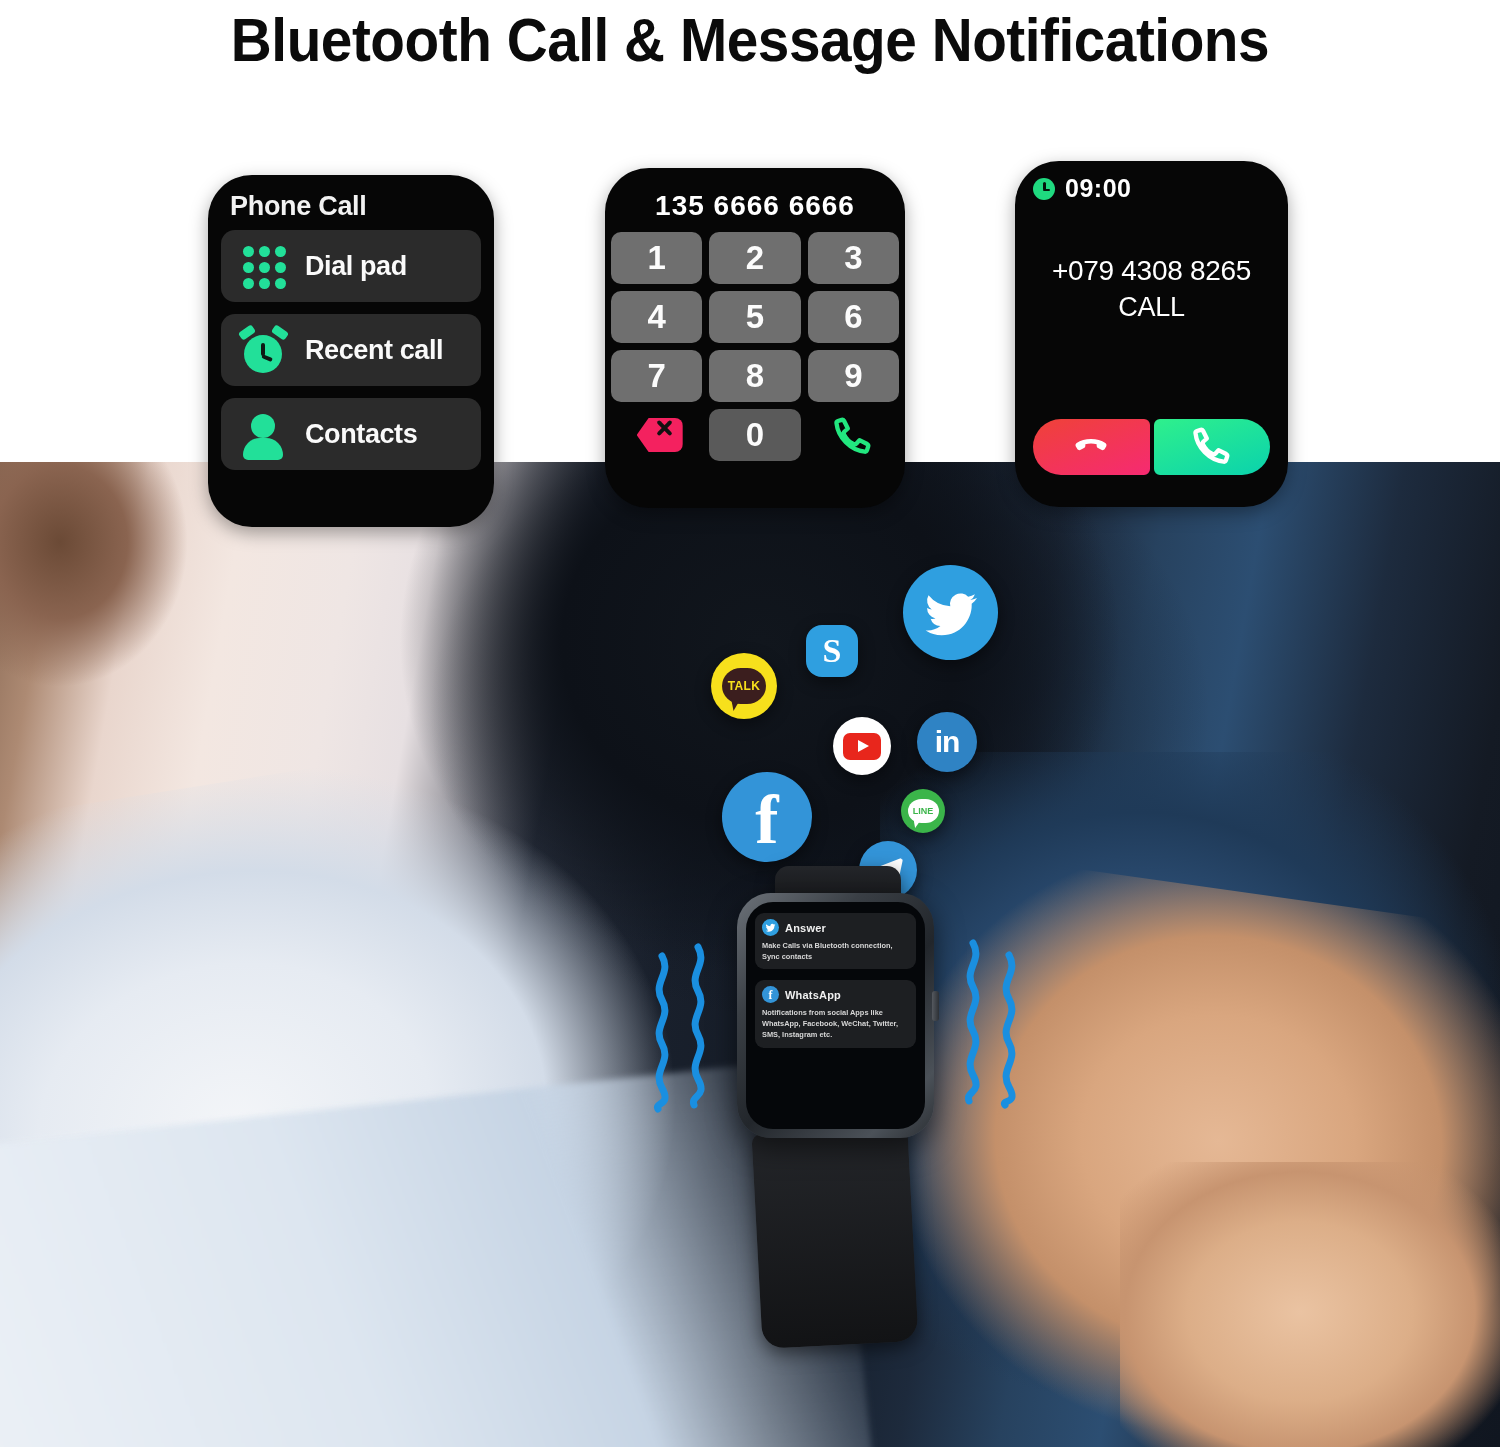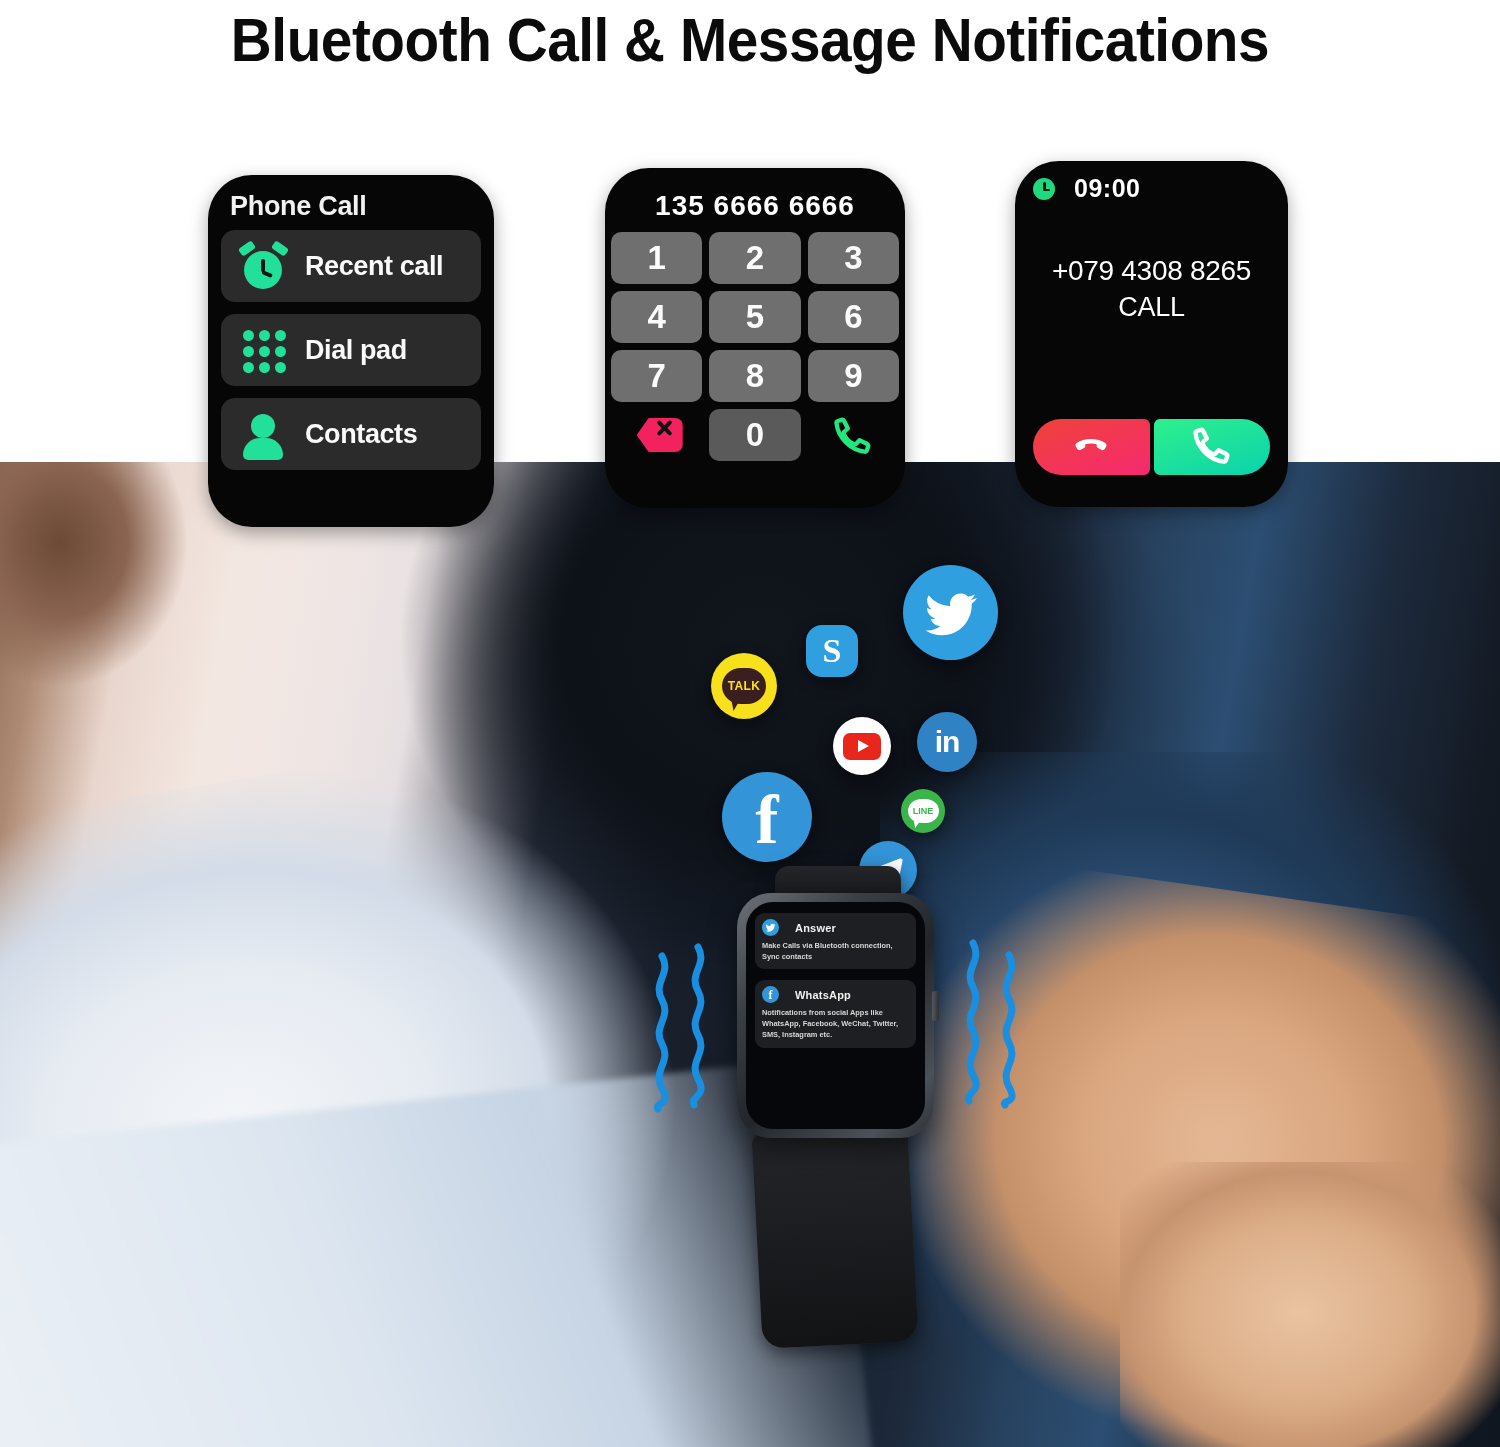--- a/index.html
+++ b/index.html
@@ -157,21 +157,21 @@
   }
   .k-back .x1,.k-back .x2{
     position:absolute; left:24px; top:8px; width:19px; height:4px;
     background:#111; border-radius:2px;
   }
   .k-back .x1{ transform:rotate(45deg); } .k-back .x2{ transform:rotate(-45deg); }
   
   .k-call svg { width:40px; height:40px; display:block; }
 
   
-  .ic-status { display:flex; align-items:center; gap:19px; padding:13px 0 0 18px; }
+  .ic-status { display:flex; align-items:center; gap:10px; padding:13px 0 0 18px; }
   .ic-status .clockdot{
     width:22px; height:22px; border-radius:50%; background:#1fd97f; position:relative;
   }
   .ic-status .clockdot::after{
     content:""; position:absolute; left:10px; top:4px; width:2.6px; height:8px;
     background:#05140c; border-radius:2px;
   }
   .ic-status .clockdot::before{
     content:""; position:absolute; left:10px; top:11px; width:7px; height:2.6px;
     background:#05140c; border-radius:2px;
@@ -211,21 +211,21 @@
     border-radius:34px;
     background:linear-gradient(135deg,#6d737a 0%,#3a3f45 28%,#22262b 55%,#4b5158 85%,#2b2f34 100%);
     box-shadow: 0 10px 28px rgba(0,0,0,0.55);
     padding:9px;
   }
   #wrist-watch .screen {
     width:100%; height:100%; border-radius:27px; background:#05070a;
     padding:11px 9px; overflow:hidden;
   }
   .ncard { background:#1d1f22; border-radius:9px; padding:6px 7px 7px 7px; margin-bottom:11px; }
-  .ncard .hd { display:flex; align-items:center; gap:16px; }
+  .ncard .hd { display:flex; align-items:center; gap:6px; }
   .ncard .hd .av { width:17px; height:17px; border-radius:50%; flex:0 0 17px;
                    display:flex; align-items:center; justify-content:center; }
   .ncard .hd .nm { color:#f0f0f0; font-size:11px; font-weight:700; letter-spacing:0.2px; }
   .ncard .bd { color:#d6d6d6; font-size:7.4px; line-height:1.5; margin-top:4px; font-weight:600; }
   #wrist-watch .crown {
     position:absolute; right:-5px; top:98px; width:7px; height:30px;
     border-radius:3px; background:linear-gradient(90deg,#55595f,#2c3035);
   }
   .band {
     position:absolute; background:linear-gradient(180deg,#24262a,#121315);
@@ -253,41 +253,41 @@
     <div class="hand"></div>
     <div class="sleeve"></div>
     <div class="sleeve2"></div>
   </div>
 
   <div class="watch" id="watch-menu">
     <div class="pc-title">Phone Call</div>
     <div class="pc-list">
 
       <div class="pc-row">
+        <div class="ic ic-dots">
+          <i></i>
+            <i></i>
+            <i></i>
+            <i></i>
+            <i></i>
+            <i></i>
+            <i></i>
+            <i></i>
+            <i></i>
+        </div>
+        <div class="lbl">Dial pad</div>
+      </div>
+
+      <div class="pc-row">
         <div class="ic ic-alarm">
           <div class="bell-l"></div>
             <div class="bell-r"></div>
             <div class="face"></div>
         </div>
         <div class="lbl">Recent call</div>
-      </div>
-
-      <div class="pc-row">
-        <div class="ic ic-dots">
-          <i></i>
-            <i></i>
-            <i></i>
-            <i></i>
-            <i></i>
-            <i></i>
-            <i></i>
-            <i></i>
-            <i></i>
-        </div>
-        <div class="lbl">Dial pad</div>
       </div>
 
       <div class="pc-row">
         <div class="ic ic-person">
           <div class="head"></div>
             <div class="body"></div>
         </div>
         <div class="lbl">Contacts</div>
       </div>
 

